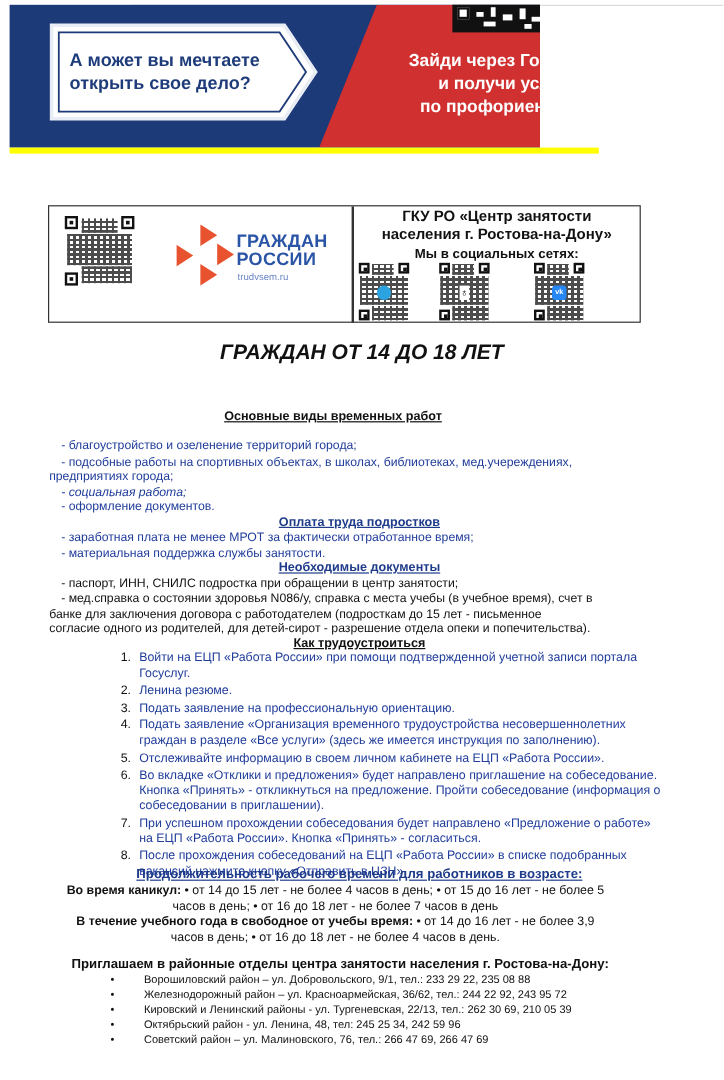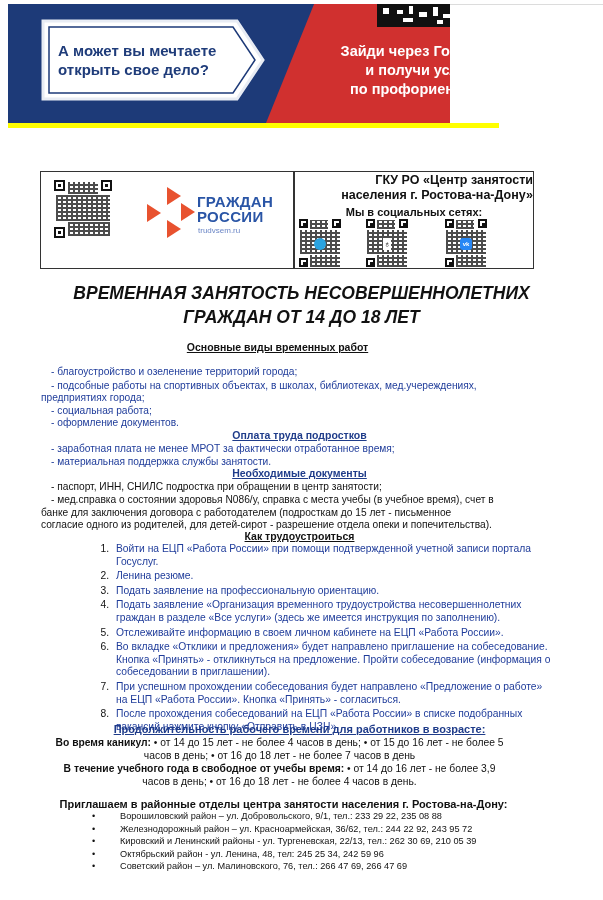--- a/index.html
+++ b/index.html
@@ -22,21 +22,21 @@
   .qr { position:absolute; background:#fff; }
   .qr .finder { position:absolute; width:11px; height:11px; border:2.5px solid #111; box-sizing:border-box; }
   .qr .finder::after { content:""; position:absolute; left:2px; top:2px; width:2.5px; height:2.5px; background:#111; }
   .qr .noise { position:absolute; background:
       repeating-linear-gradient(90deg, #111 0 2px, transparent 2px 5px),
       repeating-linear-gradient(0deg, #111 0 2px, transparent 2px 4px);
       opacity:.75; }
   .rr-logo { position:absolute; left:106px; top:15px; width:130px; height:55px; }
   .rr-title { position:absolute; left:156px; top:22px; font-weight:bold; font-size:15px; line-height:15px; color:#2a55a6; letter-spacing:.3px; }
   .rr-url { position:absolute; left:157px; top:54px; font-size:8px; color:#6b86c6; }
-  .org { position:absolute; left:254px; top:1px; width:238px; text-align:right; font-weight:bold; font-size:12.5px; line-height:15px; color:#111; }
+  .org { position:absolute; left:254px; top:1px; width:238px; text-align:center; font-weight:bold; font-size:12.5px; line-height:15px; color:#111; }
   .social { position:absolute; left:254px; top:34px; width:238px; text-align:center; font-weight:bold; font-size:11px; color:#111; }
   .badge { position:absolute; width:12px; height:12px; border-radius:50%; }
   .badge.tg { background:#2aa3e0; }
   .badge.vk { background:#2787f5; border-radius:3px; font-size:6px; color:#fff; text-align:center; line-height:12px; font-weight:bold; }
 
   
   .title { position:absolute; left:0; width:603px; text-align:center; font-weight:bold; font-style:italic; font-size:17.5px; line-height:24px; color:#111; }
   .h-sec { position:absolute; width:603px; text-align:center; font-weight:bold; font-size:10.5px; text-decoration:underline; }
   .h-sec.black { color:#111; }
   .h-sec.blue { color:#1f3c8a; }
@@ -144,29 +144,28 @@
     <div class="finder" style="right:0;top:0;width:9px;height:9px;"></div>
     <div class="finder" style="left:0;bottom:0;width:9px;height:9px;"></div>
     <div class="noise" style="left:11px;top:1px;width:18px;height:9px;"></div>
     <div class="noise" style="left:1px;top:11px;width:40px;height:24px;"></div>
     <div class="noise" style="left:11px;top:36px;width:30px;height:12px;"></div>
     <div class="badge vk" style="left:15px;top:19px;">vk</div>
   </div>
 </div>
 
 <div class="title" style="top:281px;">
-  <div>ВРЕМЕННАЯ ЗАНЯТОСТЬ НЕСОВЕРШЕННОЛЕТНИХ</div>
   <div>ГРАЖДАН ОТ 14 ДО 18 ЛЕТ</div>
 </div>
 
 <div class="h-sec black" style="top:341px;left:-24px;">Основные виды временных работ</div>
 <div class="line blue" style="left:51px;top:365px;">- благоустройство и озеленение территорий города;</div>
 <div class="line blue" style="left:51px;top:379px;">- подсобные работы на спортивных объектах, в школах,    библиотеках, мед.учереждениях,</div>
 <div class="line blue" style="left:41px;top:391px;">предприятиях города;</div>
-<div class="line blue" style="left:51px;top:404px;">- социальная работа;</div>
+<div class="line blue" style="left:51px;top:404px;font-style:italic;">- социальная работа;</div>
 <div class="line blue" style="left:51px;top:416px;">- оформление документов.</div>
 
 <div class="h-sec blue" style="top:429px;left:-2px;">Оплата труда подростков</div>
 <div class="line blue" style="left:51px;top:442px;">- заработная плата не менее МРОТ за фактически отработанное время;</div>
 <div class="line blue" style="left:51px;top:455px;">- материальная поддержка службы занятости.</div>
 
 <div class="h-sec blue" style="top:467px;left:-2px;">Необходимые документы</div>
 <div class="line blk" style="left:51px;top:480px;">- паспорт, ИНН, СНИЛС подростка при обращении в центр занятости;</div>
 <div class="line blk" style="left:51px;top:493px;">- мед.справка о состоянии здоровья N086/у, справка с места учебы (в учебное время), счет в</div>
 <div class="line blk" style="left:41px;top:506px;">банке для заключения договора с работодателем (подросткам до 15 лет  -  письменное</div>

